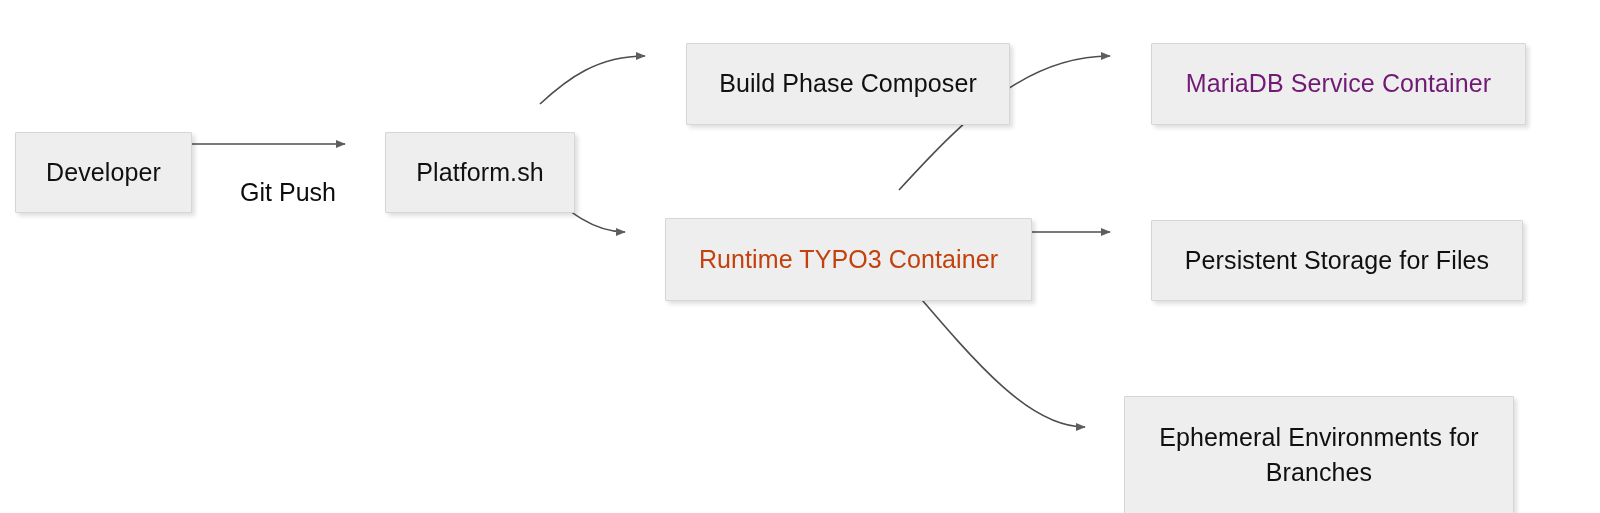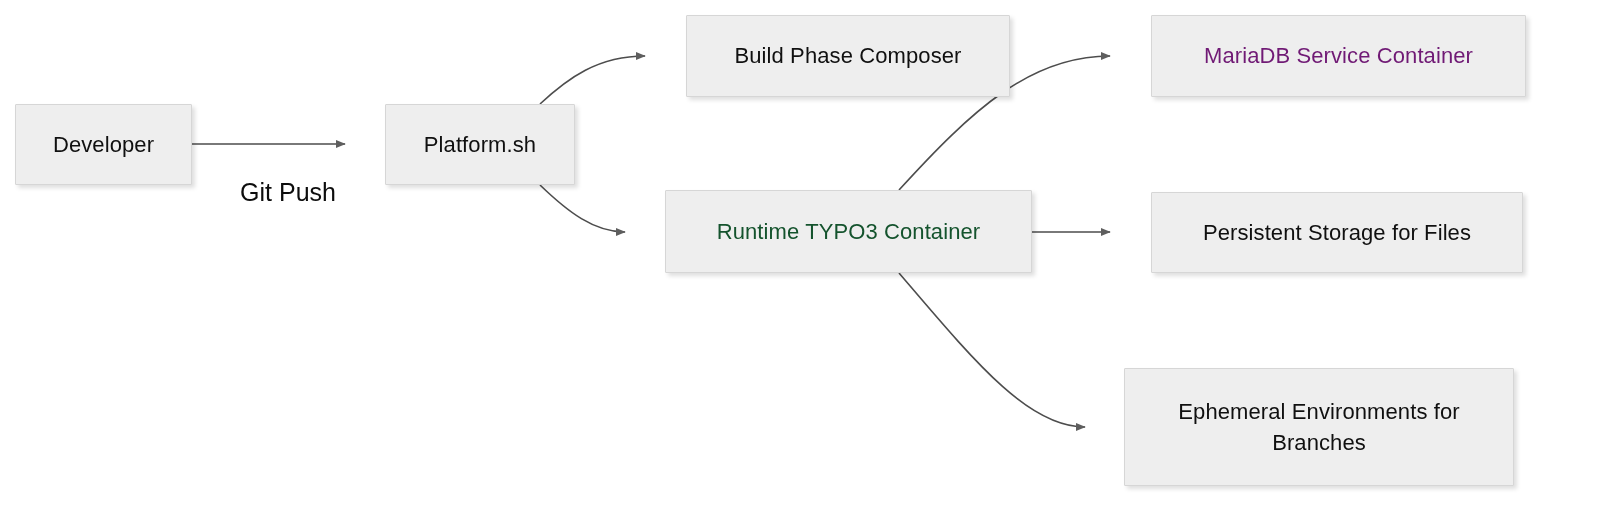--- a/index.html
+++ b/index.html
@@ -31,26 +31,27 @@
     box-sizing: border-box;
     background: #eeeeee;
     border: 1px solid #d6d6d6;
     border-radius: 1px;
     box-shadow: 3px 3px 4px rgba(0,0,0,0.13);
     display: flex;
     align-items: center;
     justify-content: center;
     text-align: center;
     color: #101010;
-    font-size: 22px;
+    font-size: 25px;
     line-height: 1.42;
     font-weight: 400;
     letter-spacing: 0.1px;
     padding: 0 10px;
     z-index: 2;
+    margin-top: 28px;
   }
   .node-label {
     display: block;
     white-space: pre-line;
   }
   .edge-label {
     position: absolute;
     z-index: 3;
     font-size: 25px;
     color: #0d0d0d;
@@ -102,21 +103,21 @@
   </div>
 
   <div class="node" id="node-platform-sh" style="left: 385px; top: 104px; width: 190px; height: 81px; background: rgb(238, 238, 238); border-color: rgb(214, 214, 214); color: rgb(16, 16, 16);">
     <span class="node-label">Platform.sh</span>
   </div>
 
   <div class="node" id="node-build-phase-composer" style="left: 686px; top: 15px; width: 324px; height: 82px; background: rgb(238, 238, 238); border-color: rgb(214, 214, 214); color: rgb(16, 16, 16);">
     <span class="node-label">Build Phase Composer</span>
   </div>
 
-  <div class="node" id="node-runtime-typo3-container" style="left: 665px; top: 190px; width: 367px; height: 83px; background: rgb(238, 238, 238); border-color: rgb(214, 214, 214); color: #14532d;">
+  <div class="node" id="node-runtime-typo3-container" style="left: 665px; top: 190px; width: 367px; height: 83px; background: rgb(238, 238, 238); border-color: rgb(214, 214, 214); color: #c2410c;">
     <span class="node-label">Runtime TYPO3 Container</span>
   </div>
 
   <div class="node" id="node-mariadb-service-container" style="left: 1151px; top: 15px; width: 375px; height: 82px; background: rgb(238, 238, 238); border-color: rgb(214, 214, 214); color: #701a75;">
     <span class="node-label">MariaDB Service Container</span>
   </div>
 
   <div class="node" id="node-ephemeral-environments-for-branches" style="left: 1124px; top: 368px; width: 390px; height: 118px; background: rgb(238, 238, 238); border-color: rgb(214, 214, 214); color: rgb(16, 16, 16);">
     <span class="node-label">Ephemeral Environments for
 Branches</span>

